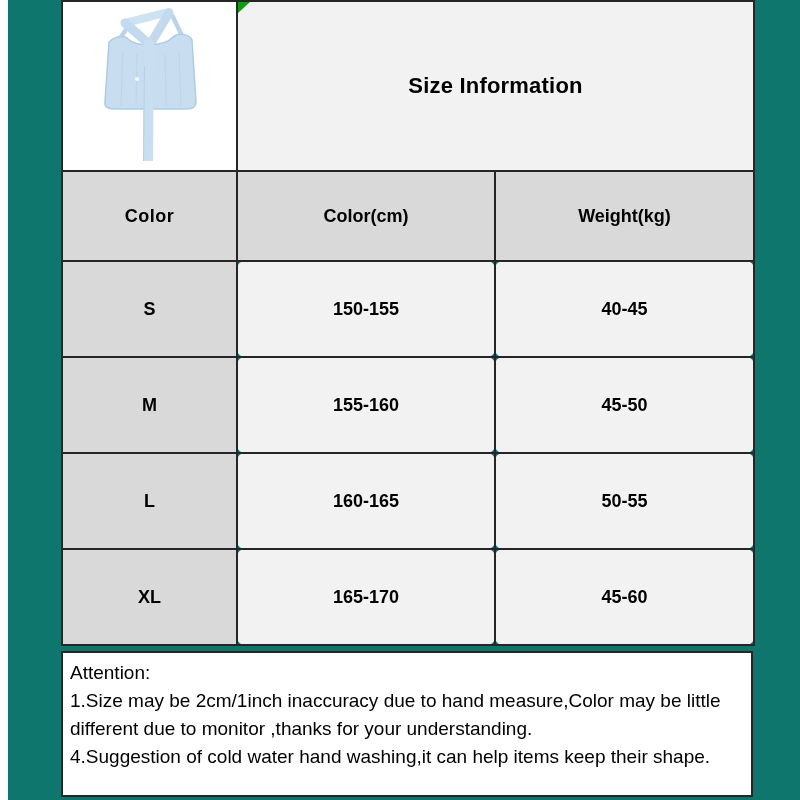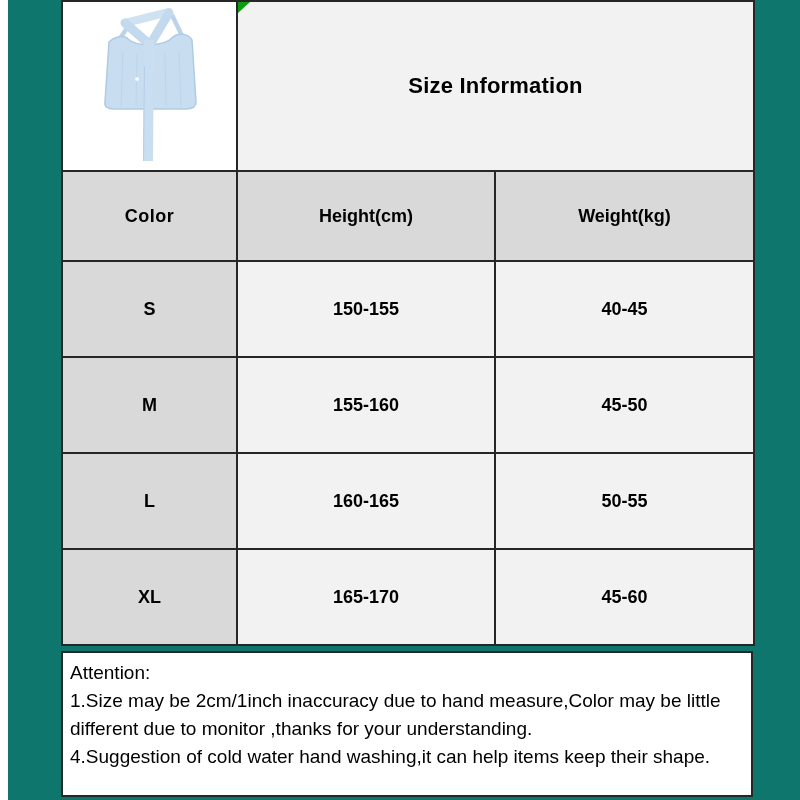--- a/index.html
+++ b/index.html
@@ -24,21 +24,21 @@
     font-weight:bold;font-size:22px;letter-spacing:0.2px;
   }
   .corner-tri{
     position:absolute;top:0;left:0;width:0;height:0;
     border-top:11px solid #0f9b10;border-right:12px solid transparent;
   }
   .hdr-row td{background:#d9d9d9;font-weight:bold;font-size:18px;height:88px;}
   .hdr-size{font-size:29px;letter-spacing:0.5px;}
   .data-row td{height:94px;font-weight:bold;font-size:18px;}
   .size-cell{background:#d9d9d9;font-size:19px;}
-  .val-cell{background:#f2f2f2;}
+  .val-cell{background:#f2f2f2;border-radius:8px;}
 
   .attention{
     position:absolute;left:53px;top:651px;
     width:692px;height:146px;box-sizing:border-box;
     border:2px solid #262626;background:#ffffff;
     padding:6px 7px;
   }
   .att-line{font-size:19px;line-height:28px;white-space:nowrap;}
 
   svg{display:block;margin:0 auto;}
@@ -76,21 +76,21 @@
           </svg>
         </td>
         <td class="title-cell" colspan="2">
           <span class="corner-tri"></span>
           <span>Size Information</span>
         </td>
       </tr>
 
       <tr class="hdr-row">
         <td class="hdr-size">Color</td>
-        <td>Height(cm)</td>
+        <td>Color(cm)</td>
         <td>Weight(kg)</td>
       </tr>
 
       <tr class="data-row">
         <td class="size-cell">S</td>
         <td class="val-cell">150-155</td>
         <td class="val-cell">40-45</td>
       </tr>
       <tr class="data-row">
         <td class="size-cell">M</td>

